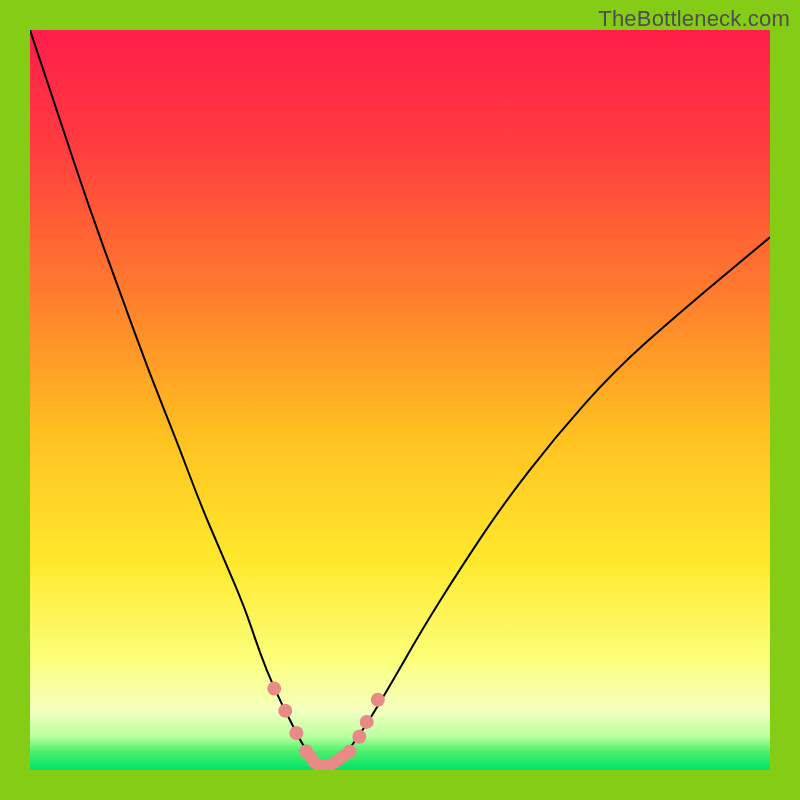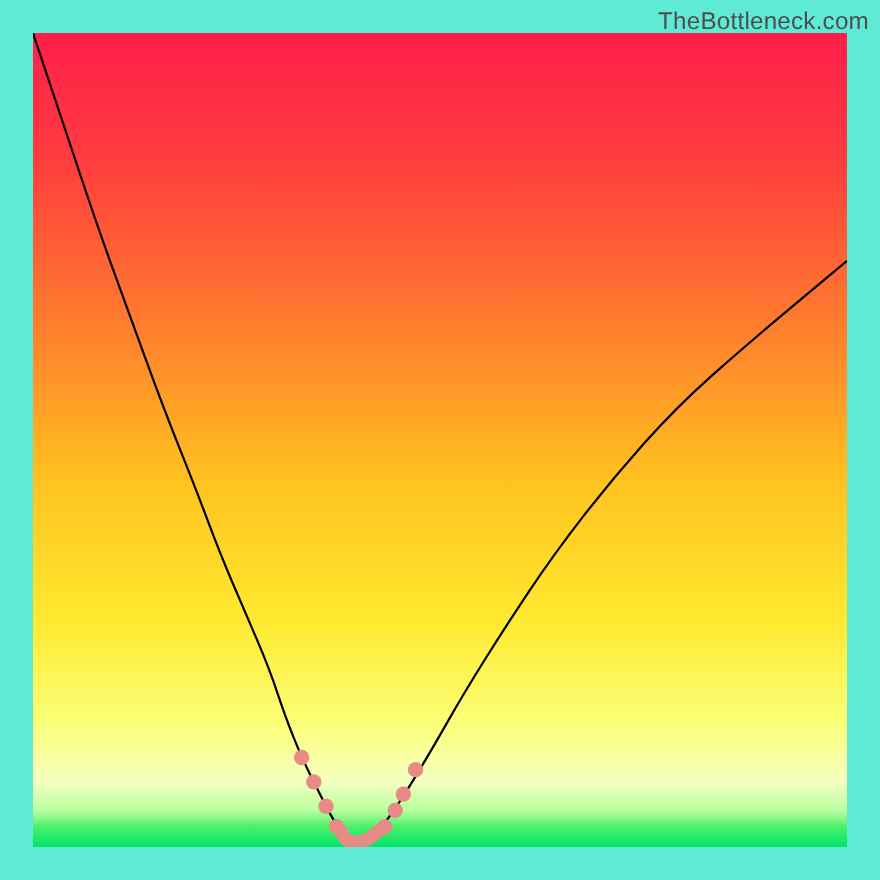--- a/index.html
+++ b/index.html
@@ -10,21 +10,21 @@
     background: #000;
     overflow: hidden;
     font-family: Arial, Helvetica, sans-serif;
   }
   .frame {
     position: absolute;
     left: 0;
     top: 0;
     width: 800px;
     height: 800px;
-    background: #5eead4;
+    background: #84cc16;
   }
   .plot {
     position: absolute;
     left: 30px;
     top: 30px;
     width: 740px;
     height: 740px;
     
   }
   .watermark {

